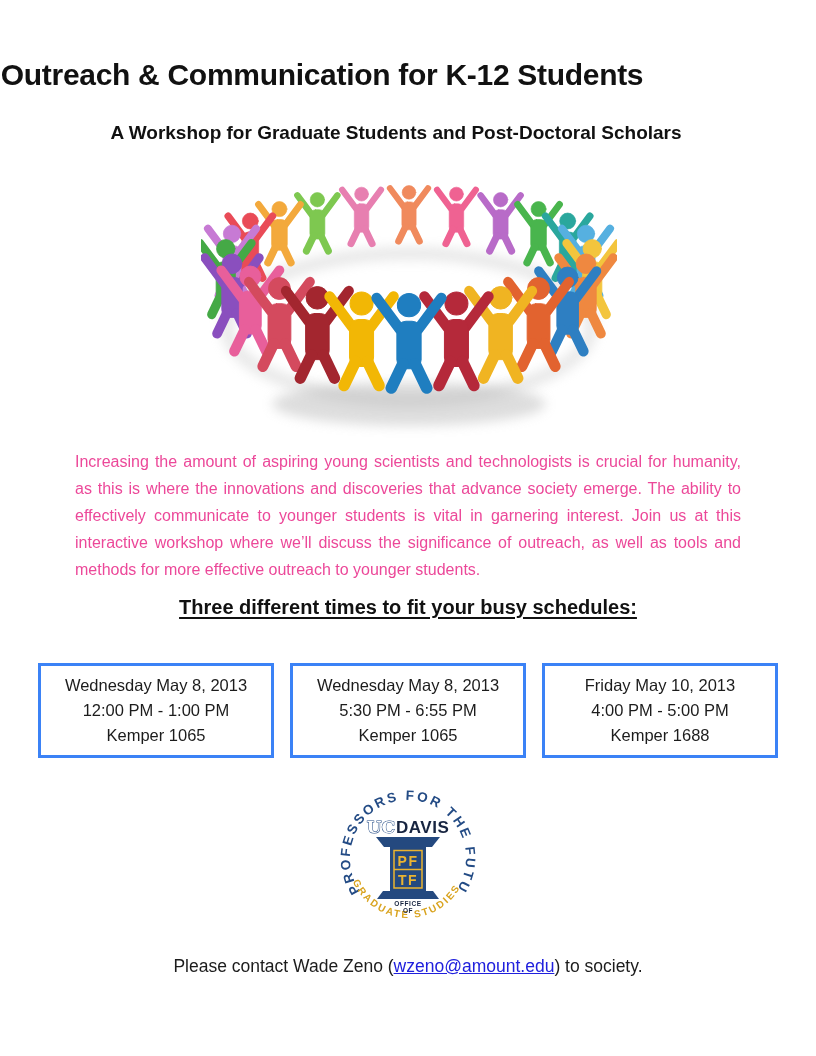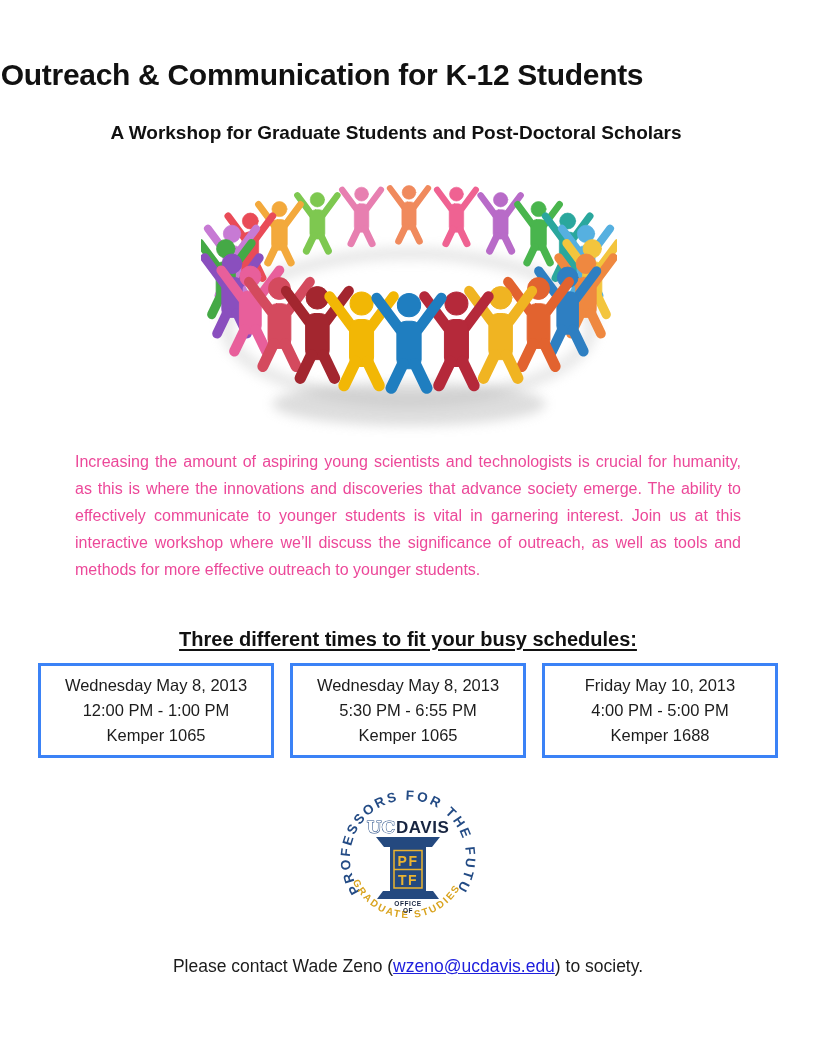--- a/index.html
+++ b/index.html
@@ -5,21 +5,21 @@
   html,body{margin:0;padding:0;background:#ffffff;}
   .page{position:relative;width:816px;height:1056px;background:#ffffff;overflow:hidden;
         font-family:"Liberation Sans", sans-serif;color:#1a1a1a;}
   .title{position:absolute;top:58px;left:0;width:644px;text-align:center;
          font-size:30px;font-weight:bold;color:#111;letter-spacing:-0.3px;}
   .subtitle{position:absolute;top:106px;left:0;width:792px;text-align:center;
             font-size:19px;font-weight:bold;color:#111;margin-top:16px;}
   .illustration{position:absolute;left:201px;top:146px;width:416px;height:300px;}
   .paragraph{position:absolute;left:75px;top:448px;width:666px;
              font-size:16px;line-height:27px;text-align:justify;color:#ec4899;}
-  .sched-head{position:absolute;top:628px;left:0;width:816px;text-align:center;
+  .sched-head{position:absolute;top:596px;left:0;width:816px;text-align:center;
               font-size:20px;font-weight:bold;color:#111;
               text-decoration:underline;text-decoration-thickness:2px;text-underline-offset:3px;}
   .sessions{position:absolute;left:38px;top:663px;width:740px;display:flex;gap:16px;}
   .session-card{flex:1;border:3px solid #3b82f6;background:#fff;text-align:center;
                 padding:7px 2px;font-size:16.5px;line-height:25px;color:#1c1c1c;}
   .logo{position:absolute;left:333px;top:786px;width:150px;height:146px;}
   .arc-top{font-family:"Liberation Sans",sans-serif;font-weight:bold;font-size:13.5px;
            fill:#234b85;letter-spacing:2.4px;}
   .arc-bottom{font-family:"Liberation Sans",sans-serif;font-weight:bold;font-size:10px;
               fill:#d9a31e;letter-spacing:2px;}
@@ -125,15 +125,15 @@
       <rect x="61" y="64.5" width="28" height="37.5" fill="none" stroke="#eab431" stroke-width="1.5"></rect>
       <line x1="61" y1="83.5" x2="89" y2="83.5" stroke="#eab431" stroke-width="1.5"></line>
       <polygon points="50,105 100,105 106,113 44,113"></polygon>
     </g>
     <text class="pftf-letter" x="75" y="79.5" text-anchor="middle">PF</text>
     <text class="pftf-letter" x="75" y="98.5" text-anchor="middle">TF</text>
     <text class="office-text" x="75" y="120" text-anchor="middle">OFFICE</text>
     <text class="office-text" x="75" y="127" text-anchor="middle">OF</text>
   </svg>
 
-  <div class="contact"><span>Please contact Wade Zeno (</span><a class="email">wzeno@ucdavis.edu</a><span>) to society.</span></div>
+  <div class="contact"><span>Please contact Wade Zeno (</span><a class="email">wzeno@amount.edu</a><span>) to society.</span></div>
 
 </div>
 
 </body></html>

